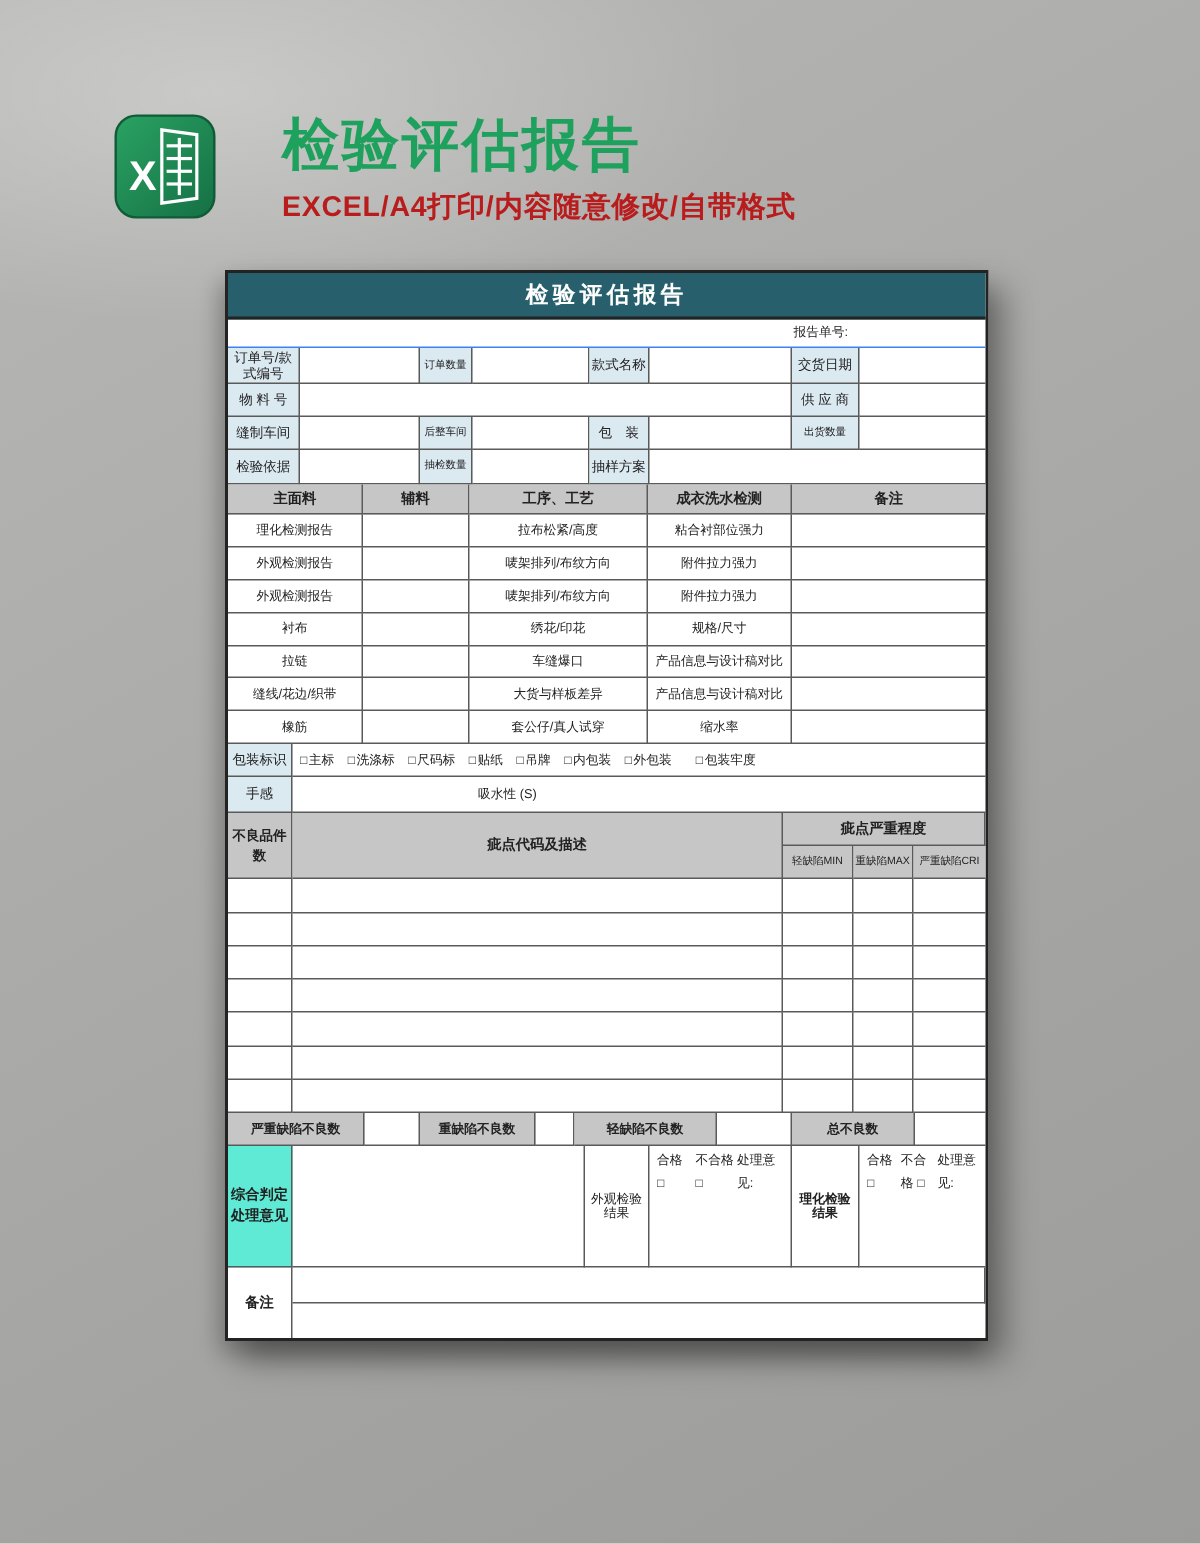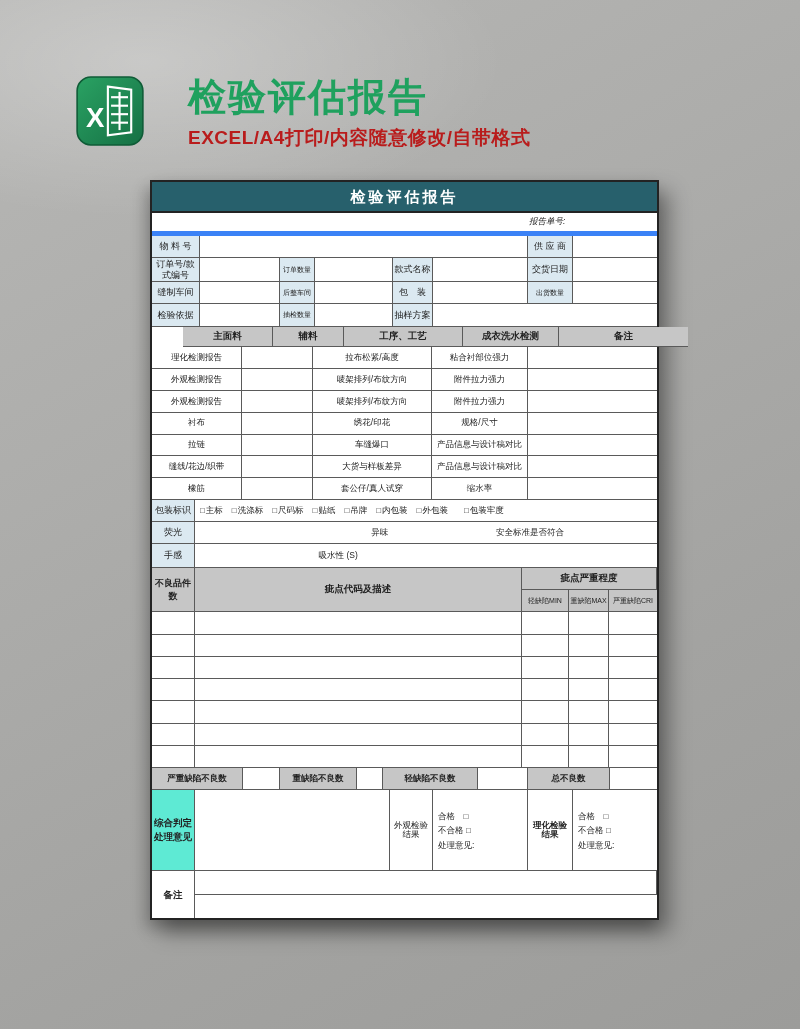--- a/index.html
+++ b/index.html
@@ -39,36 +39,36 @@
     overflow:hidden;box-sizing:border-box;color:#222;
   }
   .row .c:last-child{border-right:none;}
   .lb{background:var(--blue);font-size:9px;line-height:1.2;padding:1px;}
   .lb-sm{background:var(--blue);font-size:7px;line-height:1.1;padding:1px;}
   .th{background:var(--gray);font-weight:bold;font-size:9.5px;}
   .td{font-size:8.5px;line-height:1.1;padding:0 1px;}
   .left{justify-content:flex-start;text-align:left;}
 
   .h18{height:18px;} .h24{height:24px;} .h22{height:22px;} .h23{height:23px;}
-  .h20{height:20px;padding-left:31px;} .h24b{height:24px;} .hsum{height:22px;} .hjdg{height:81px;}
+  .h20{height:20px;} .h24b{height:24px;} .hsum{height:22px;} .hjdg{height:81px;}
   .mrow{height:21.9px;} .drow{height:22.3px;}
 
   .repno-text{position:absolute;left:377px;top:50%;transform:translateY(-50%);font-size:8.5px;color:#222;}
   .posrel{position:relative;}
   .float-label{position:absolute;top:50%;transform:translate(-50%,-50%);font-size:8.5px;white-space:nowrap;}
 
   .pk-items{font-size:8.5px;display:flex;align-items:center;padding-left:5px;white-space:nowrap;}
   .pk{margin-right:9px;display:inline-flex;align-items:center;}
   .pk-gap{margin-left:7px;}
   .pk .bx{font-size:8px;margin-right:1px;}
 
   .sev-sub{background:var(--gray);font-size:7px;line-height:1.3;padding:0 1px;}
   .sl{background:var(--gray);font-size:8.5px;font-weight:bold;}
 
-  .chk{flex-direction:column;align-items:flex-start;justify-content:center;text-align:left;
+  .chk{flex-direction:row;align-items:flex-start;justify-content:center;text-align:left;
        font-size:8.5px;line-height:1.7;padding:2px 5px;}
   .bx{font-size:8px;}
   .bold{font-weight:bold;}
   .f95{font-size:9.5px;line-height:1.5;}
 </style>
 </head>
 <body>
 
 <div class="brand">
   <div class="logo">
@@ -94,39 +94,39 @@
   <div class="brand-text">
     <div class="brand-title">检验评估报告</div>
     <div class="brand-subtitle">EXCEL/A4打印/内容随意修改/自带格式</div>
   </div>
 </div>
 
 <div class="sheet">
 
   <div class="titlebar">检验评估报告</div>
 
-  <div class="row h18 posrel" style="border-bottom:5px solid #3b82f6;font-style:italic;">
+  <div class="row h18 posrel" style="border-bottom:1px solid #3b82f6;">
     <span class="repno-text">报告单号:</span>
+  </div>
+
+  <div class="row gA h24">
+    <div class="c lb">订单号/款式编号</div>
+    <div class="c"></div>
+    <div class="c lb-sm">订单数量</div>
+    <div class="c"></div>
+    <div class="c lb">款式名称</div>
+    <div class="c"></div>
+    <div class="c lb">交货日期</div>
+    <div class="c"></div>
   </div>
 
   <div class="row gA h22">
     <div class="c lb">物 料 号</div>
     <div class="c" style="grid-column:2/7;"></div>
     <div class="c lb">供 应 商</div>
-    <div class="c"></div>
-  </div>
-
-  <div class="row gA h24">
-    <div class="c lb">订单号/款式编号</div>
-    <div class="c"></div>
-    <div class="c lb-sm">订单数量</div>
-    <div class="c"></div>
-    <div class="c lb">款式名称</div>
-    <div class="c"></div>
-    <div class="c lb">交货日期</div>
     <div class="c"></div>
   </div>
 
   <div class="row gA h22">
     <div class="c lb">缝制车间</div>
     <div class="c"></div>
     <div class="c lb-sm">后整车间</div>
     <div class="c"></div>
     <div class="c lb">包　装</div>
     <div class="c"></div>
@@ -233,27 +233,20 @@
           <div class="bx">□</div>
           <div class="">外包装</div>
         </div>
         <div class="pk pk-gap">
           <div class="bx">□</div>
           <div class="">包装牢度</div>
         </div>
       </div>
   </div>
 
-  <div class="row gC h22">
-    <div class="c lb">荧光</div>
-    <div class="c posrel">
-      <span class="float-label" style="left:40%;">异味</span>
-      <span class="float-label" style="left:72.5%;">安全标准是否符合</span>
-    </div>
-  </div>
 
   <div class="row gC h24b">
     <div class="c lb">手感</div>
     <div class="c posrel">
       <span class="float-label" style="left:31%;">吸水性 (S)</span>
     </div>
   </div>
 
   <div class="row gD" style="grid-template-rows:22px 22px;">
     <div class="c th" style="grid-row:1/3;font-size:9px;">不良品件数</div>

